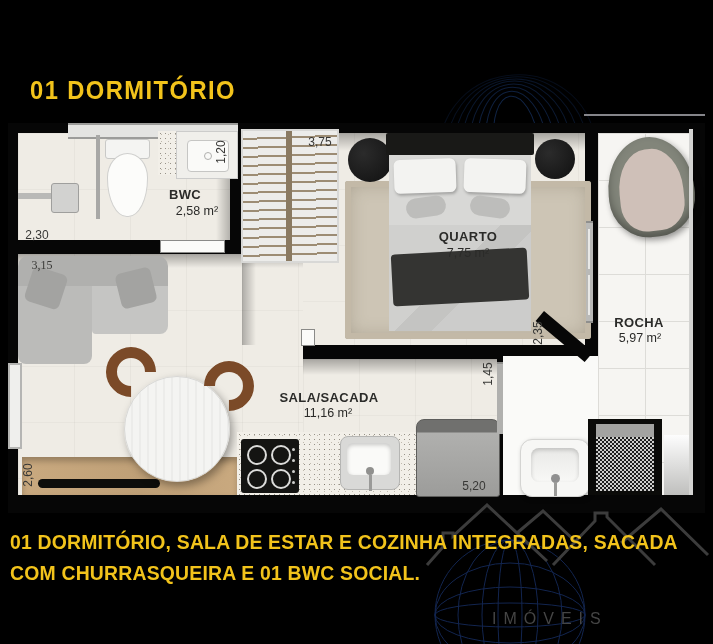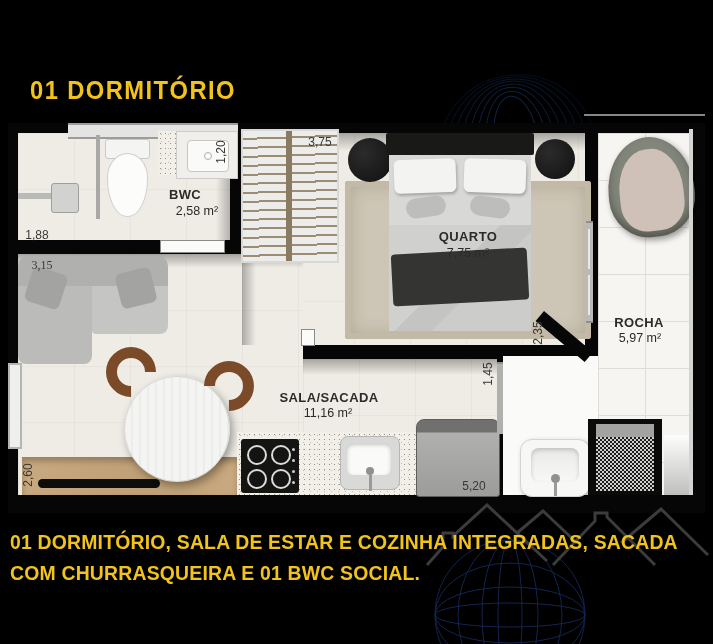--- a/index.html
+++ b/index.html
@@ -189,21 +189,21 @@
     <div class="room-area" style="left:177px;top:88px;margin-left:12px;">2,58 m²</div>
     <div class="room-name" style="left:460px;top:113px;">QUARTO</div>
     <div class="room-area" style="left:460px;top:130px;">7,75 m²</div>
     <div class="room-name" style="left:631px;top:199px;">ROCHA</div>
     <div class="room-area" style="left:632px;top:215px;">5,97 m²</div>
     <div class="room-name" style="left:321px;top:274px;">SALA/SACADA</div>
     <div class="room-area" style="left:320px;top:290px;">11,16 m²</div>
 
     <div class="dim vert" style="left:213px;top:29px;">1,20</div>
     <div class="dim" style="left:312px;top:19px;">3,75</div>
-    <div class="dim" style="left:29px;top:112px;">1,88</div>
+    <div class="dim" style="left:29px;top:112px;">2,30</div>
     <div class="dim" style="left:34px;top:142px;font-family:Liberation Serif, serif;">3,15</div>
     <div class="dim vert" style="left:530px;top:210px;">2,35</div>
     <div class="dim vert" style="left:480px;top:251px;">1,45</div>
     <div class="dim vert" style="left:20px;top:352px;">2,60</div>
     <div class="dim" style="left:466px;top:363px;">5,20</div>
   </div>
 
   <svg class="abs" style="left:360px;top:535px;width:300px;height:109px;z-index:1;" viewBox="0 0 300 109">
     <g fill="none" stroke="#162c5e" opacity=".85">
       <circle cx="150" cy="80" r="75"></circle>
@@ -217,17 +217,18 @@
   </svg>
 
   <svg class="abs" style="left:425px;top:503px;width:285px;height:70px;z-index:3;" viewBox="0 0 285 70">
     <g fill="none" stroke="#3c3c3c" stroke-width="3">
       <polyline points="2,62 18,44 18,30 28,30 28,33 62,2 122,58"></polyline>
       <polyline points="92,30 118,8 152,40"></polyline>
       <polyline points="128,62 170,18 170,10 182,10 182,14 230,62"></polyline>
       <polyline points="196,40 236,6 283,52"></polyline>
     </g>
   </svg>
+  <div id="brand-tagline">IMÓVEIS</div>
 
   <div class="desc-line" style="top:531px;">01 DORMITÓRIO, SALA DE ESTAR E COZINHA INTEGRADAS, SACADA</div>
   <div class="desc-line" style="top:562px;">COM CHURRASQUEIRA E 01 BWC SOCIAL.</div>
 
 </div>
 
 </body></html>

